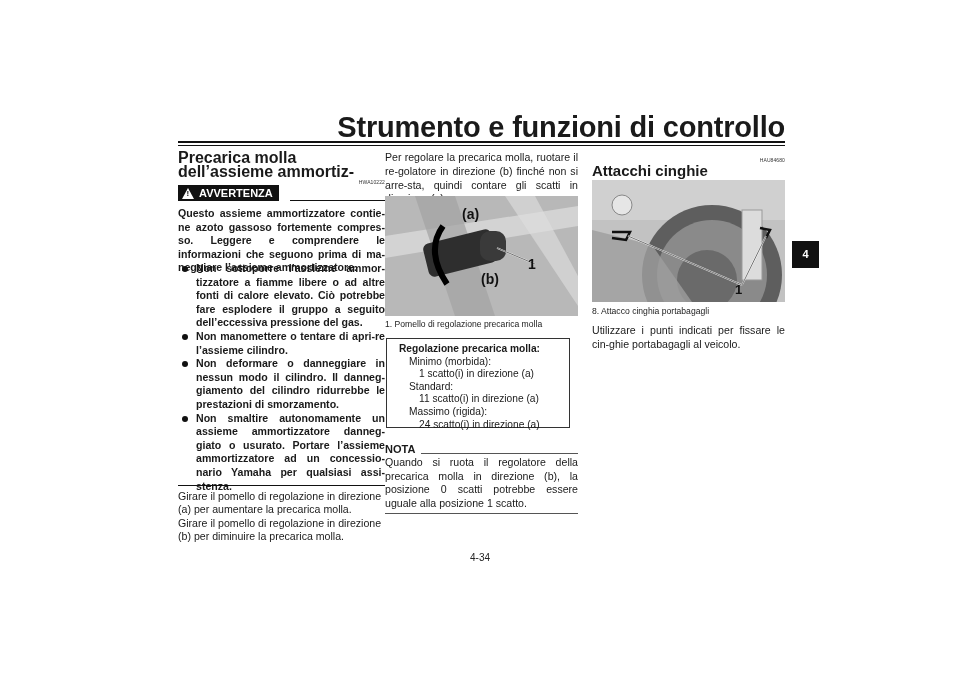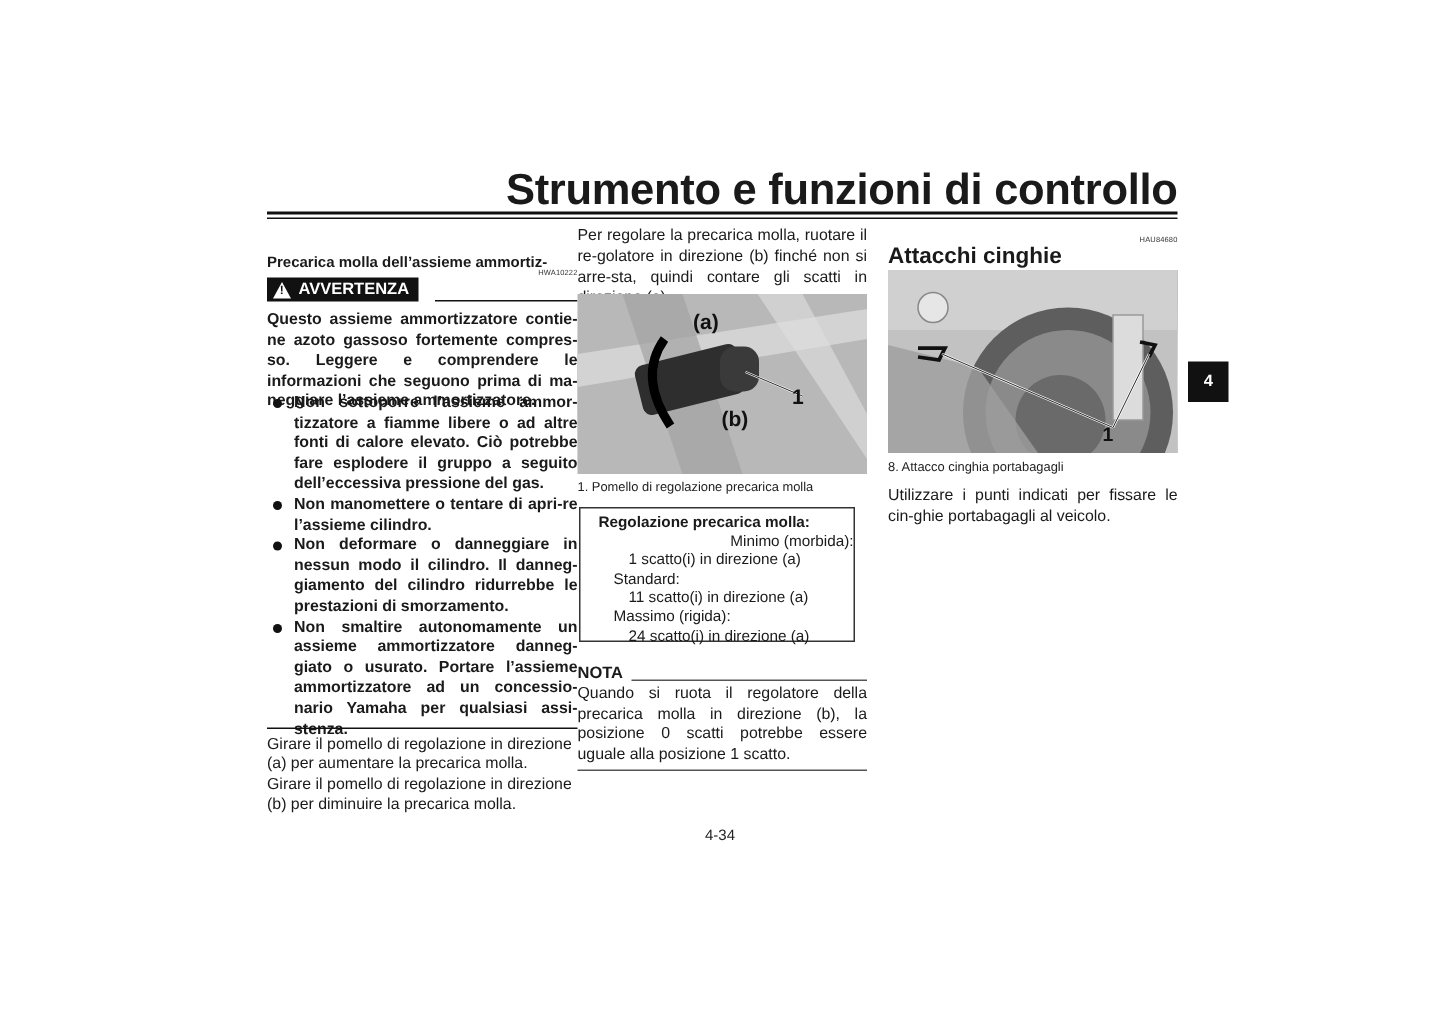--- a/index.html
+++ b/index.html
@@ -32,21 +32,21 @@
   .pgnum { left:440px; width:80px; top:552px; text-align:center; font-size:10px; color:#222; }
   .sec-title { font-size:15px; font-weight:bold; }
 </style>
 </head>
 <body>
 
 <div class="abs hdr-title">Strumento e funzioni di controllo</div>
 <div class="abs rule-thick"></div>
 <div class="abs rule-thin"></div>
 
-<div class="abs col bold" style="left:178px; top:169px; width:207px; font-size:10px; line-height:14px;">
+<div class="abs col bold" style="left:178px; top:151px; width:207px; font-size:16px; line-height:14px;">
   <div>Precarica molla dell’assieme ammortiz-</div>
 </div>
 <div class="abs code" style="left:300px; width:85px; top:179px;">HWA10222</div>
 <div class="abs warn-badge">
   <div class="warn-tri">
       <span>!</span>
     </div>
   <span>AVVERTENZA</span>
 </div>
 <div class="abs warn-line"></div>
@@ -81,21 +81,21 @@
     <line x1="112" y1="52" x2="150" y2="68" stroke="#111" stroke-width="0.6"></line>
   </svg>
   <div class="abs bold" style="left:77px; top:10px; font-size:14px; color:#111;">(a)</div>
   <div class="abs bold" style="left:96px; top:75px; font-size:14px; color:#111;">(b)</div>
   <div class="abs bold" style="left:143px; top:60px; font-size:14px; color:#111;">1</div>
 </div>
 <div class="abs caption" style="left:385px; top:319px; width:193px;">1.  Pomello di regolazione precarica molla</div>
 
 <div class="abs spec-box" style="left:386px; top:338px; width:184px; height:90px;">
   <div class="bold">Regolazione precarica molla:</div>
-  <div style="padding-left:10px;text-align:right;">Minimo (morbida):</div>
+  <div style="padding-left:10px;">Minimo (morbida):</div>
   <div style="padding-left:20px;">1 scatto(i) in direzione (a)</div>
   <div style="padding-left:10px;">Standard:</div>
   <div style="padding-left:20px;">11 scatto(i) in direzione (a)</div>
   <div style="padding-left:10px;">Massimo (rigida):</div>
   <div style="padding-left:20px;">24 scatto(i) in direzione (a)</div>
 </div>
 
 <div class="abs nota-title" style="left:385px; top:443px;">NOTA</div>
 <div class="abs sep" style="left:421px; width:157px; top:453px; background:#555;"></div>
 <div class="abs col just" style="left:385px; top:456px; width:193px; line-height:13.6px;">Quando si ruota il regolatore della precarica molla in direzione (b), la posizione 0 scatti potrebbe essere uguale alla posizione 1 scatto.</div>

